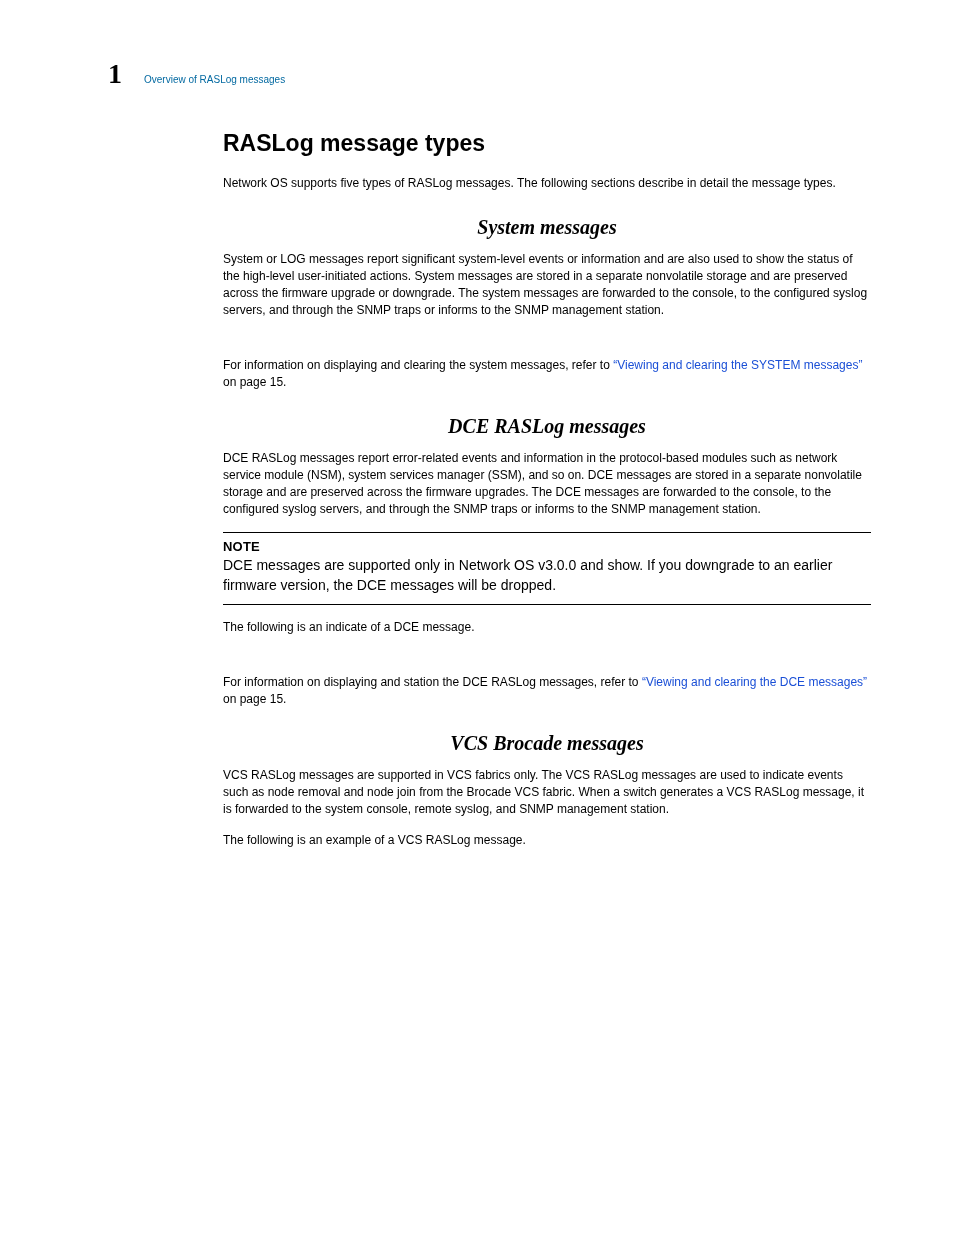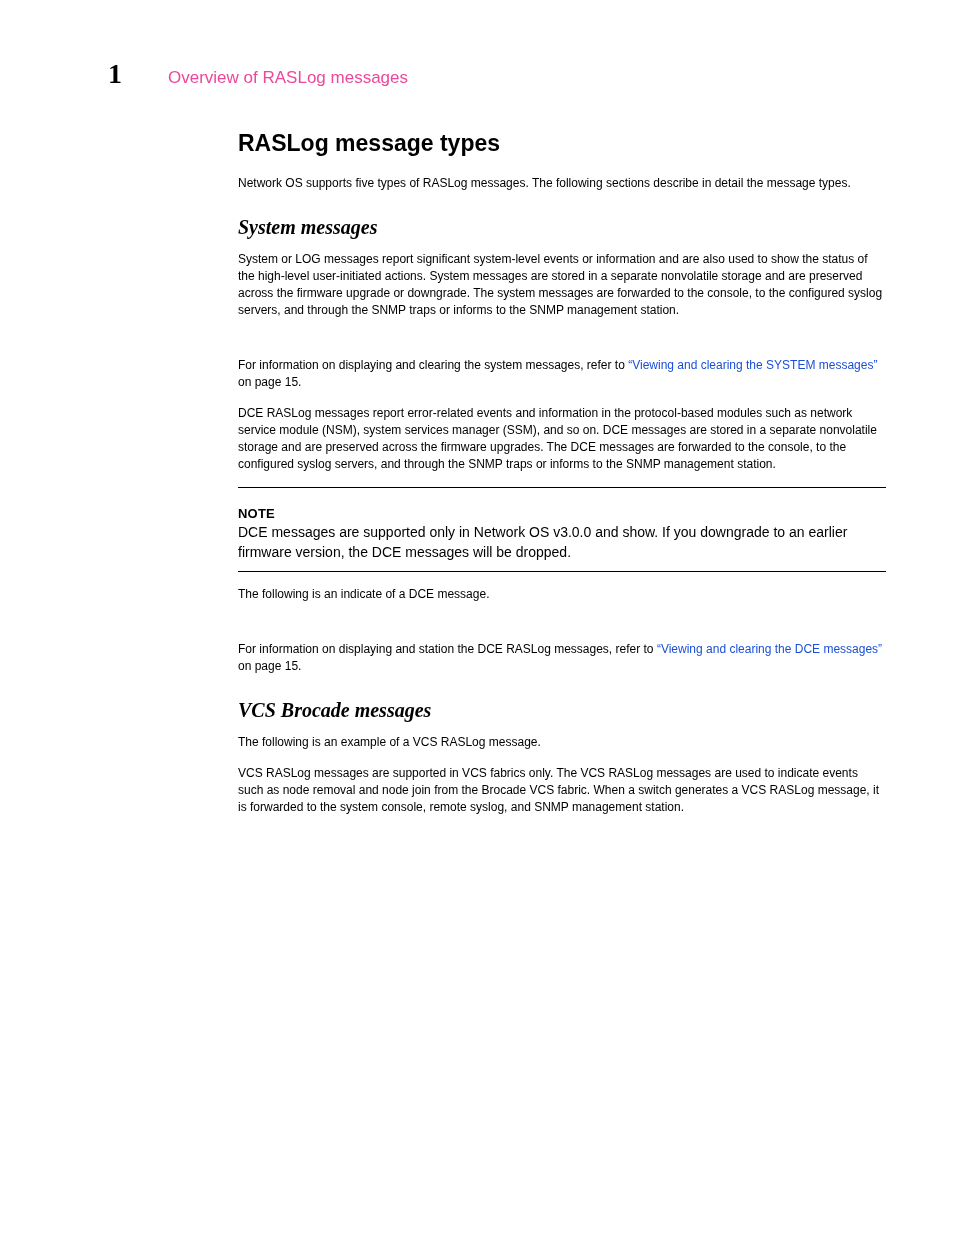--- a/index.html
+++ b/index.html
@@ -25,28 +25,27 @@
     align-items: baseline;
   }
   .chap-num {
     font-family: Georgia, 'Times New Roman', serif;
     font-weight: bold;
     font-size: 28px;
     line-height: 1;
     margin-right: 22px;
   }
   .header-title {
-    font-size: 17px;
-    color: #ec4899;
-    margin-left: 24px;
+    font-size: 10px;
+    color: #0369a1;
   }
   .content {
     position: absolute;
     top: 130px;
-    left: 238px;
+    left: 223px;
     width: 648px;
   }
   h1.section {
     font-family: Verdana, Geneva, sans-serif;
     font-weight: bold;
     font-size: 23px;
     margin: 0 0 18px 0;
     color: #000;
   }
   p.body {
@@ -55,25 +54,26 @@
     margin: 0 0 14px 0;
     color: #000;
   }
   h2.sub {
     font-family: Georgia, 'Times New Roman', serif;
     font-style: italic;
     font-weight: bold;
     font-size: 20px;
     margin: 24px 0 12px 0;
     color: #000;
+    text-align: center;
   }
   .note-block {
     border-top: 1px solid #000;
     border-bottom: 1px solid #000;
-    padding: 18px 0 8px 0;
+    padding: 6px 0 8px 0;
     margin: 10px 0 14px 0;
   }
   .note-label {
     font-family: Arial, Helvetica, sans-serif;
     font-weight: 900;
     font-stretch: condensed;
     font-size: 13px;
     margin: 0 0 2px 0;
     letter-spacing: 0.2px;
   }
@@ -103,31 +103,32 @@
     <h1 class="section">RASLog message types</h1>
     <p class="body">Network OS supports five types of RASLog messages. The following sections describe in detail the message types.</p>
 
     <h2 class="sub">System messages</h2>
     <p class="body">System or LOG messages report significant system-level events or information and are also used to show the status of the high-level user-initiated actions. System messages are stored in a separate nonvolatile storage and are preserved across the firmware upgrade or downgrade. The system messages are forwarded to the console, to the configured syslog servers, and through the SNMP traps or informs to the SNMP management station.</p>
     <div class="gap"></div>
     <p class="body">
       <span>For information on displaying and clearing the system messages, refer to </span><a class="xref" href="#">“Viewing and clearing the SYSTEM messages”</a><span> on page 15.</span>
     </p>
 
+    <h2 class="sub">DCE RASLog messages</h2>
     <p class="body">DCE RASLog messages report error-related events and information in the protocol-based modules such as network service module (NSM), system services manager (SSM), and so on. DCE messages are stored in a separate nonvolatile storage and are preserved across the firmware upgrades. The DCE messages are forwarded to the console, to the configured syslog servers, and through the SNMP traps or informs to the SNMP management station.</p>
 
     <div class="note-block">
       <p class="note-label">NOTE</p>
       <p class="note-text">DCE messages are supported only in Network OS v3.0.0 and show. If you downgrade to an earlier firmware version, the DCE messages will be dropped.</p>
     </div>
 
     <p class="body">The following is an indicate of a DCE message.</p>
     <div class="gap"></div>
     <p class="body">
       <span>For information on displaying and station the DCE RASLog messages, refer to </span><a class="xref" href="#">“Viewing and clearing the DCE messages”</a><span> on page 15.</span>
     </p>
 
     <h2 class="sub">VCS Brocade messages</h2>
+    <p class="body">VCS RASLog messages are supported in VCS fabrics only. The VCS RASLog messages are used to indicate events such as node removal and node join from the Brocade VCS fabric. When a switch generates a VCS RASLog message, it is forwarded to the system console, remote syslog, and SNMP management station.</p>
     <p class="body">The following is an example of a VCS RASLog message.</p>
-    <p class="body">VCS RASLog messages are supported in VCS fabrics only. The VCS RASLog messages are used to indicate events such as node removal and node join from the Brocade VCS fabric. When a switch generates a VCS RASLog message, it is forwarded to the system console, remote syslog, and SNMP management station.</p>
 
   </div>
 </div>
 
 </body></html>

